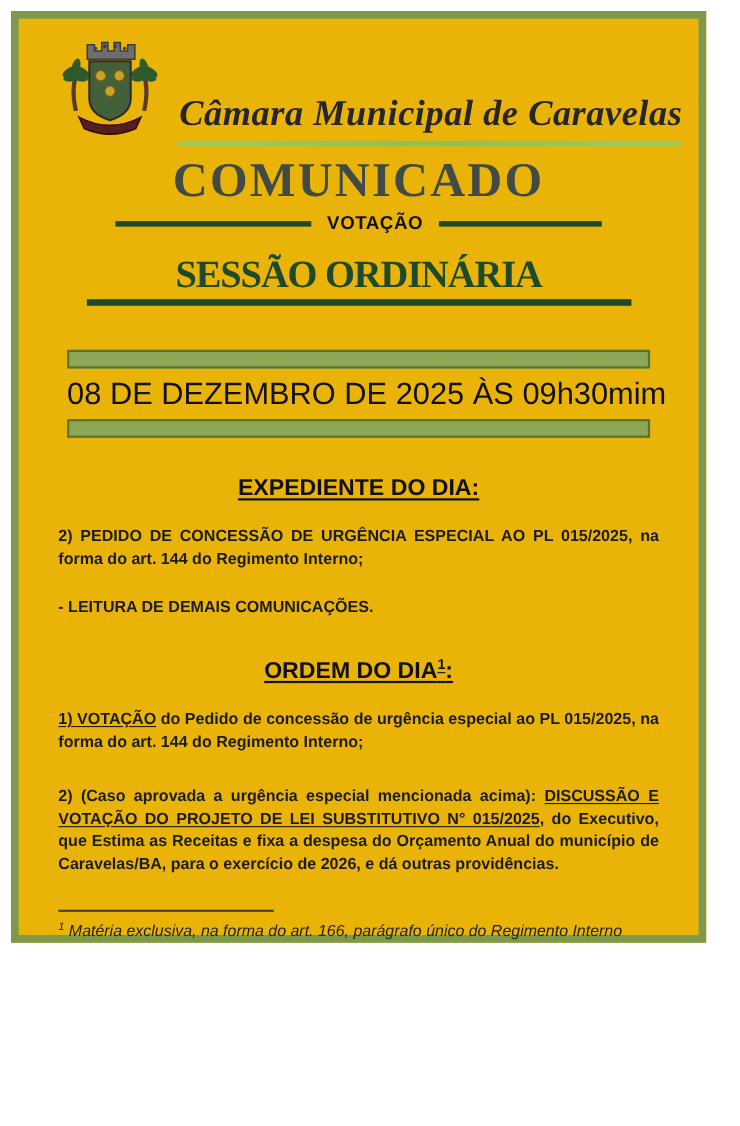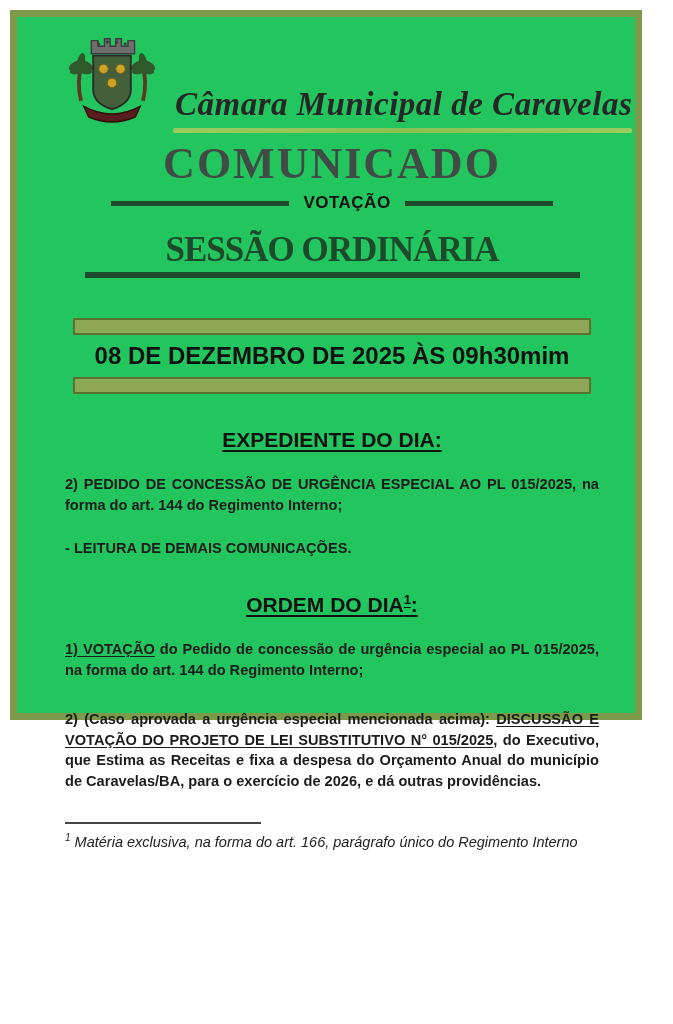--- a/index.html
+++ b/index.html
@@ -3,23 +3,23 @@
 <meta charset="utf-8">
 <title>Comunicado - Sessão Ordinária</title>
 <style>
   html,body{margin:0;padding:0;background:#ffffff;}
   body{
     width:673px;height:1024px;position:relative;overflow:hidden;
     font-family:"Liberation Sans",sans-serif;color:#1c1c1c;
     -webkit-font-smoothing:antialiased;
   }
   .page-frame{
-    position:absolute;left:10px;top:10px;width:632px;height:710px;
-    border:7px solid #7d9a4a;background:#22c55e;box-sizing:border-box;
-    padding:12px 36px 0 48px;
+    position:absolute;left:10px;top:10px;width:632px;height:847px;
+    border:7px solid #7d9a4a;background:#eab308;box-sizing:border-box;
+    padding:12px 36px 0 36px;
   }
   
   .header-row{display:flex;align-items:flex-end;gap:14px;}
   .crest{flex:0 0 auto;width:94px;height:106px;}
   .header-right{flex:1;padding-bottom:2px;}
   .org-name{
     font-family:"Liberation Serif",serif;font-style:italic;font-weight:600;
     font-size:33px;color:#262626;white-space:nowrap;line-height:1.1;
     letter-spacing:0.5px;padding-left:2px;
   }
@@ -36,21 +36,21 @@
   .kicker-label{font-size:17px;font-weight:bold;color:#111111;letter-spacing:0.5px;}
   .subtitle{
     text-align:center;font-family:"Liberation Serif",serif;font-weight:bold;
     font-size:35px;color:#1d4a2a;letter-spacing:-1px;line-height:1.0;margin-top:19px;
   }
   .subtitle-rule{width:495px;height:6px;background:#1d4a2a;margin:5px auto 0 auto;}
   
   .date-banner{margin:40px 8px 0 8px;}
   .banner-bar{height:13px;background:#8ea757;border:2px solid #5a7330;box-sizing:content-box;}
   .banner-text{
-    text-align:center;font-weight:bold;font-size:24px;color:#111111;
+    text-align:center;font-weight:normal;font-size:28px;color:#111111;
     padding:7px 0 7px 0;letter-spacing:0px;white-space:nowrap;
   }
   
   .section-heading{
     text-align:center;font-weight:bold;font-size:21px;color:#111111;
     text-decoration:underline;text-underline-offset:3px;margin-top:34px;
   }
   .section-heading sup{font-size:13px;text-decoration:underline;}
   .item{
     font-size:14.6px;font-weight:bold;line-height:1.42;text-align:justify;

